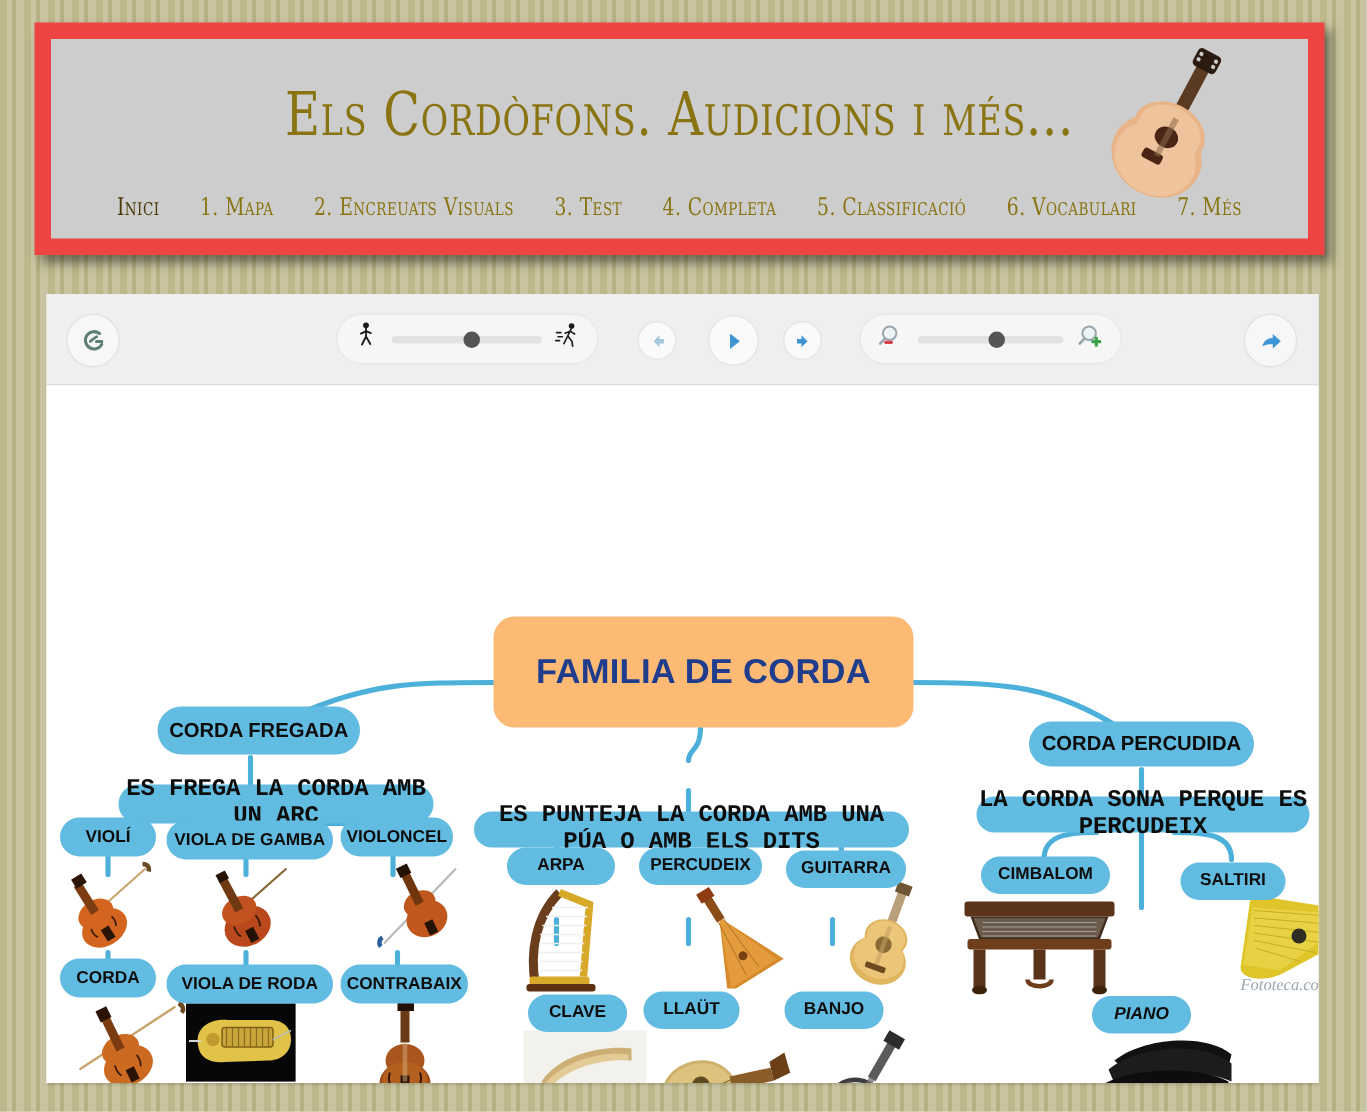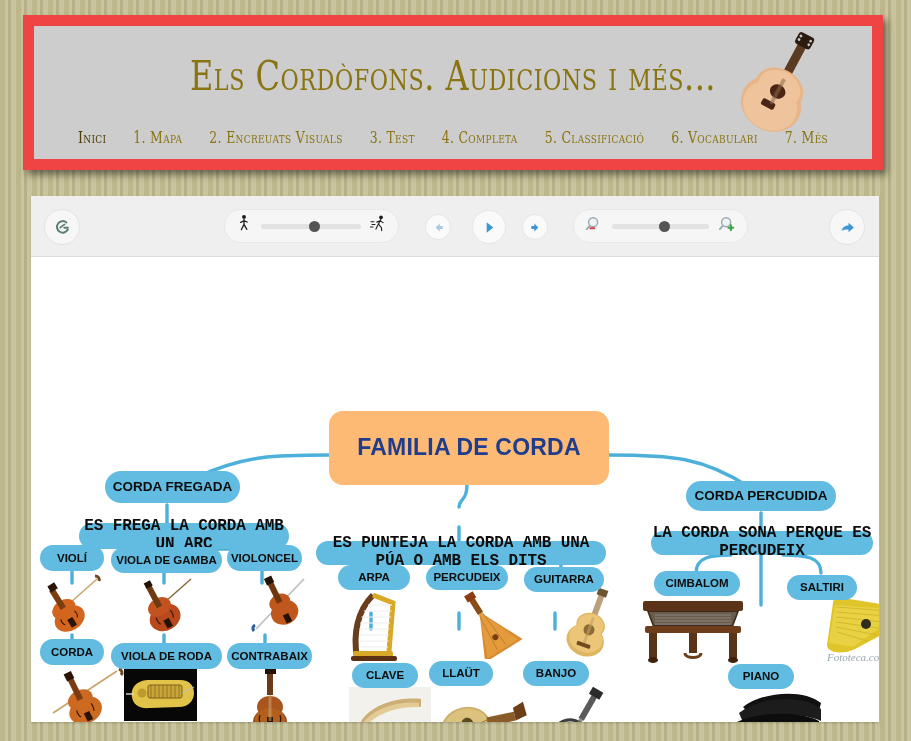--- a/index.html
+++ b/index.html
@@ -604,21 +604,21 @@
         </g>
       </svg>
     </div>
 
     <div class="node branch" style="left:655px; top:224px; width:150px; height:30px;">CORDA PERCUDIDA</div>
 
     <div class="node desc" style="left:620px; top:274px; width:222px; height:24px;">LA CORDA SONA PERQUE ES PERCUDEIX</div>
 
     <div class="node leaf" style="left:623px; top:314px; width:86px; height:25px;">CIMBALOM</div>
     <div class="node leaf" style="left:756px; top:318px; width:70px; height:25px;">SALTIRI</div>
-    <div class="node leaf" style="left:697px; top:407px; width:66px; height:25px;">PIANO</div>
+    <div class="node leaf" style="left:697px; top:407px; width:66px; height:25px;font-style:italic;">PIANO</div>
 
     <div class="instr" style="left:608px; top:340px;">
       <svg width="110" height="66" viewBox="0 0 110 66">
         <rect x="4" y="4" width="100" height="10" rx="2" fill="#5a3318"></rect>
         <path d="M8 14 L100 14 L94 30 L14 30 z" fill="#3d2a1c"></path>
         <path d="M10 15 L98 15 L93 28 L15 28 z" fill="#6a5b4a"></path>
         <g stroke="#a9a9a9" stroke-width="0.6">
           <path d="M16 18 L92 18M16 21 L92 21M16 24 L92 24M16 27 L92 27"></path>
         </g>
         <rect x="6" y="29" width="96" height="7" rx="2" fill="#6d3d1c"></rect>

